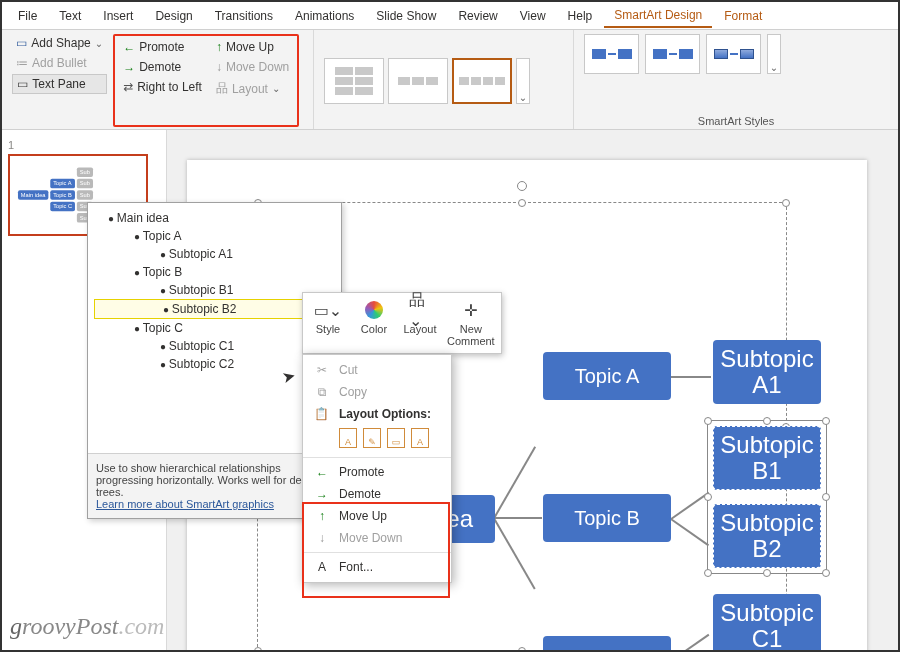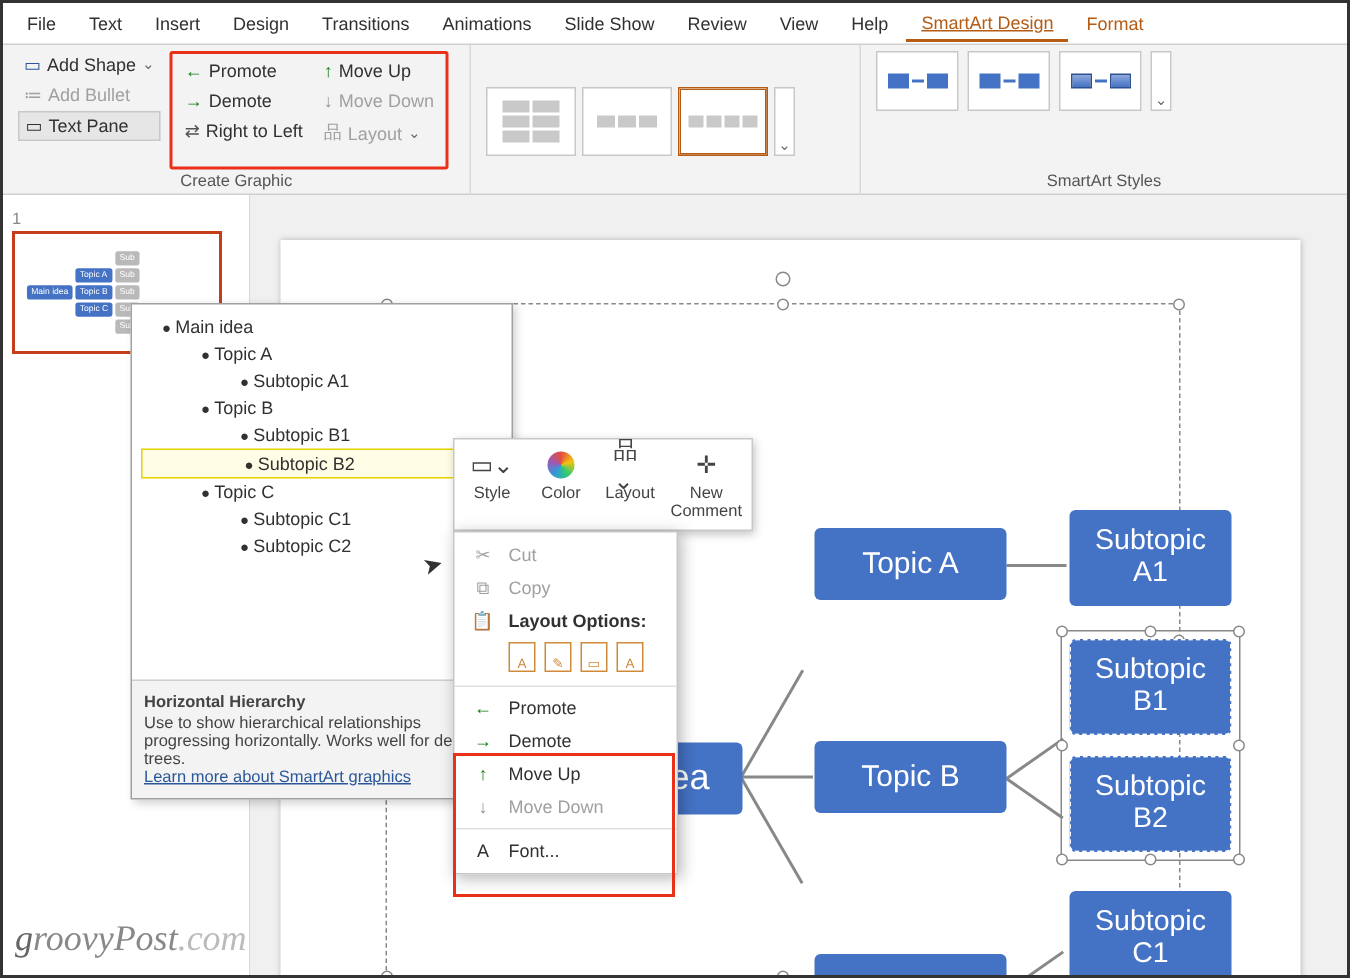--- a/index.html
+++ b/index.html
@@ -2,21 +2,21 @@
 <html><head>
 <meta charset="utf-8">
 <style>
   * { box-sizing: border-box; margin: 0; padding: 0; }
   body { font-family: "Segoe UI", Arial, sans-serif; font-size: 12px; color: #323130; background: #fff; width: 900px; height: 652px; position: relative; overflow: hidden; border: 2px solid #333; }
 
   
   .menubar { display: flex; align-items: center; height: 28px; border-bottom: 1px solid #d0d0d0; padding: 0 6px; gap: 2px; background:#fff;}
   .menubar .tab { padding: 4px 10px; cursor: pointer; }
   .menubar .tab.accent { color: #b55b13; }
-  .menubar .tab.active { border-bottom: 2px solid #b55b13; text-decoration: underline; }
+  .menubar .tab.active { border-bottom: 2px solid #b55b13; }
 
   
   .ribbon { display: flex; height: 100px; background: #f3f3f3; border-bottom: 1px solid #d0d0d0; }
   .rgroup { border-right: 1px solid #d9d9d9; padding: 4px 10px 2px 10px; display:flex; flex-direction:column;}
   .rgroup-body { flex:1; display:flex; gap:6px;}
   .rgroup-label { font-size: 11px; text-align: center; color:#555; padding-top:2px;}
   .rbtn { display:flex; align-items:center; gap:4px; padding:2px 4px; font-size:12px; color:#323130;}
   .rbtn.disabled { color:#a0a0a0; }
   .rcol { display:flex; flex-direction:column; gap:2px; }
   .arrow-green-left::before { content:"←"; color:#107c10; font-weight:bold;}
@@ -57,21 +57,21 @@
   .smartart-sel { position:absolute; left:70px; top:42px; width:530px; height:450px; border:1px dashed #888;}
   .handle { width:8px;height:8px;background:#fff;border:1px solid #888;border-radius:50%;position:absolute;}
   .handle.tl{left:-4px;top:-4px}.handle.tr{right:-4px;top:-4px}.handle.bl{left:-4px;bottom:-4px}.handle.br{right:-4px;bottom:-4px}
   .handle.tm{left:50%;top:-4px;margin-left:-4px}.handle.bm{left:50%;bottom:-4px;margin-left:-4px}
   .handle.lm{left:-4px;top:50%;margin-top:-4px}.handle.rm{right:-4px;top:50%;margin-top:-4px}
   .rot{width:10px;height:10px;border:1px solid #888;border-radius:50%;position:absolute;left:50%;top:-22px;margin-left:-5px;background:#fff;}
 
   .box { position:absolute; background:#4472C4; color:#fff; display:flex; align-items:center; justify-content:center; font-size:20px; border-radius:4px; text-align:center; line-height:1.1;}
   .box.main { width:148px; height:48px; left:160px; top:335px; font-size:24px;}
   .box.topic { width:128px; height:48px; }
-  .box.sub { width:108px; height:64px; font-size:19px;}
+  .box.sub { width:108px; height:64px; font-size:24px;}
   .box.sel { border:1.5px dashed #fff; }
   .node-sel-wrap{position:absolute; border:1px solid #888;}
   .node-sel-wrap .handle{border-radius:50%;}
 
   .line { position:absolute; background:#888; height:1.5px; transform-origin:left center;}
 
   
   .textpane { position:absolute; left:85px; top:200px; width:255px; background:#fff; border:1px solid #a0a0a0; box-shadow:2px 2px 6px rgba(0,0,0,.2); z-index:5;}
   .tp-head { display:flex; justify-content:space-between; align-items:center; padding:6px 8px; border-bottom:1px solid #d0d0d0; color:#2b579a; font-weight:600;}
   .tp-close{cursor:pointer;color:#666;}
@@ -169,21 +169,20 @@
               <span class="arrow-down"></span>
               <span>Move Down</span>
             </div>
           <div class="rbtn disabled arrow-dropdown">
               <span>品</span>
               <span>Layout</span>
             </div>
         </div>
       </div>
     </div>
-    <div class="rgroup-label">Create Graphic</div>
   </div>
 
   <div class="rgroup" style="width:260px;">
     <div class="rgroup-body">
       <div class="layout-wrap">
         <div class="layout-thumb">
             <span class="b"></span>
             <span class="b"></span>
             <span class="b"></span>
             <span class="b"></span>
@@ -312,21 +311,20 @@
       <li class="l3">Subtopic A1</li>
       <li class="l2">Topic B</li>
       <li class="l3">Subtopic B1</li>
       <li class="l3 sel">Subtopic B2</li>
       <li class="l2">Topic C</li>
       <li class="l3">Subtopic C1</li>
       <li class="l3">Subtopic C2</li>
     </ul>
   </div>
   <div class="tp-foot">
-    <b>Horizontal Hierarchy</b>
     <span>Use to show hierarchical relationships progressing horizontally. Works well for decision trees.</span><br>
     <a>Learn more about SmartArt graphics</a>
   </div>
 </div>
 
 <div class="minitoolbar">
   <div class="mt-item">
       <span class="mt-ico">▭⌄</span>
       <span>Style</span>
     </div>

